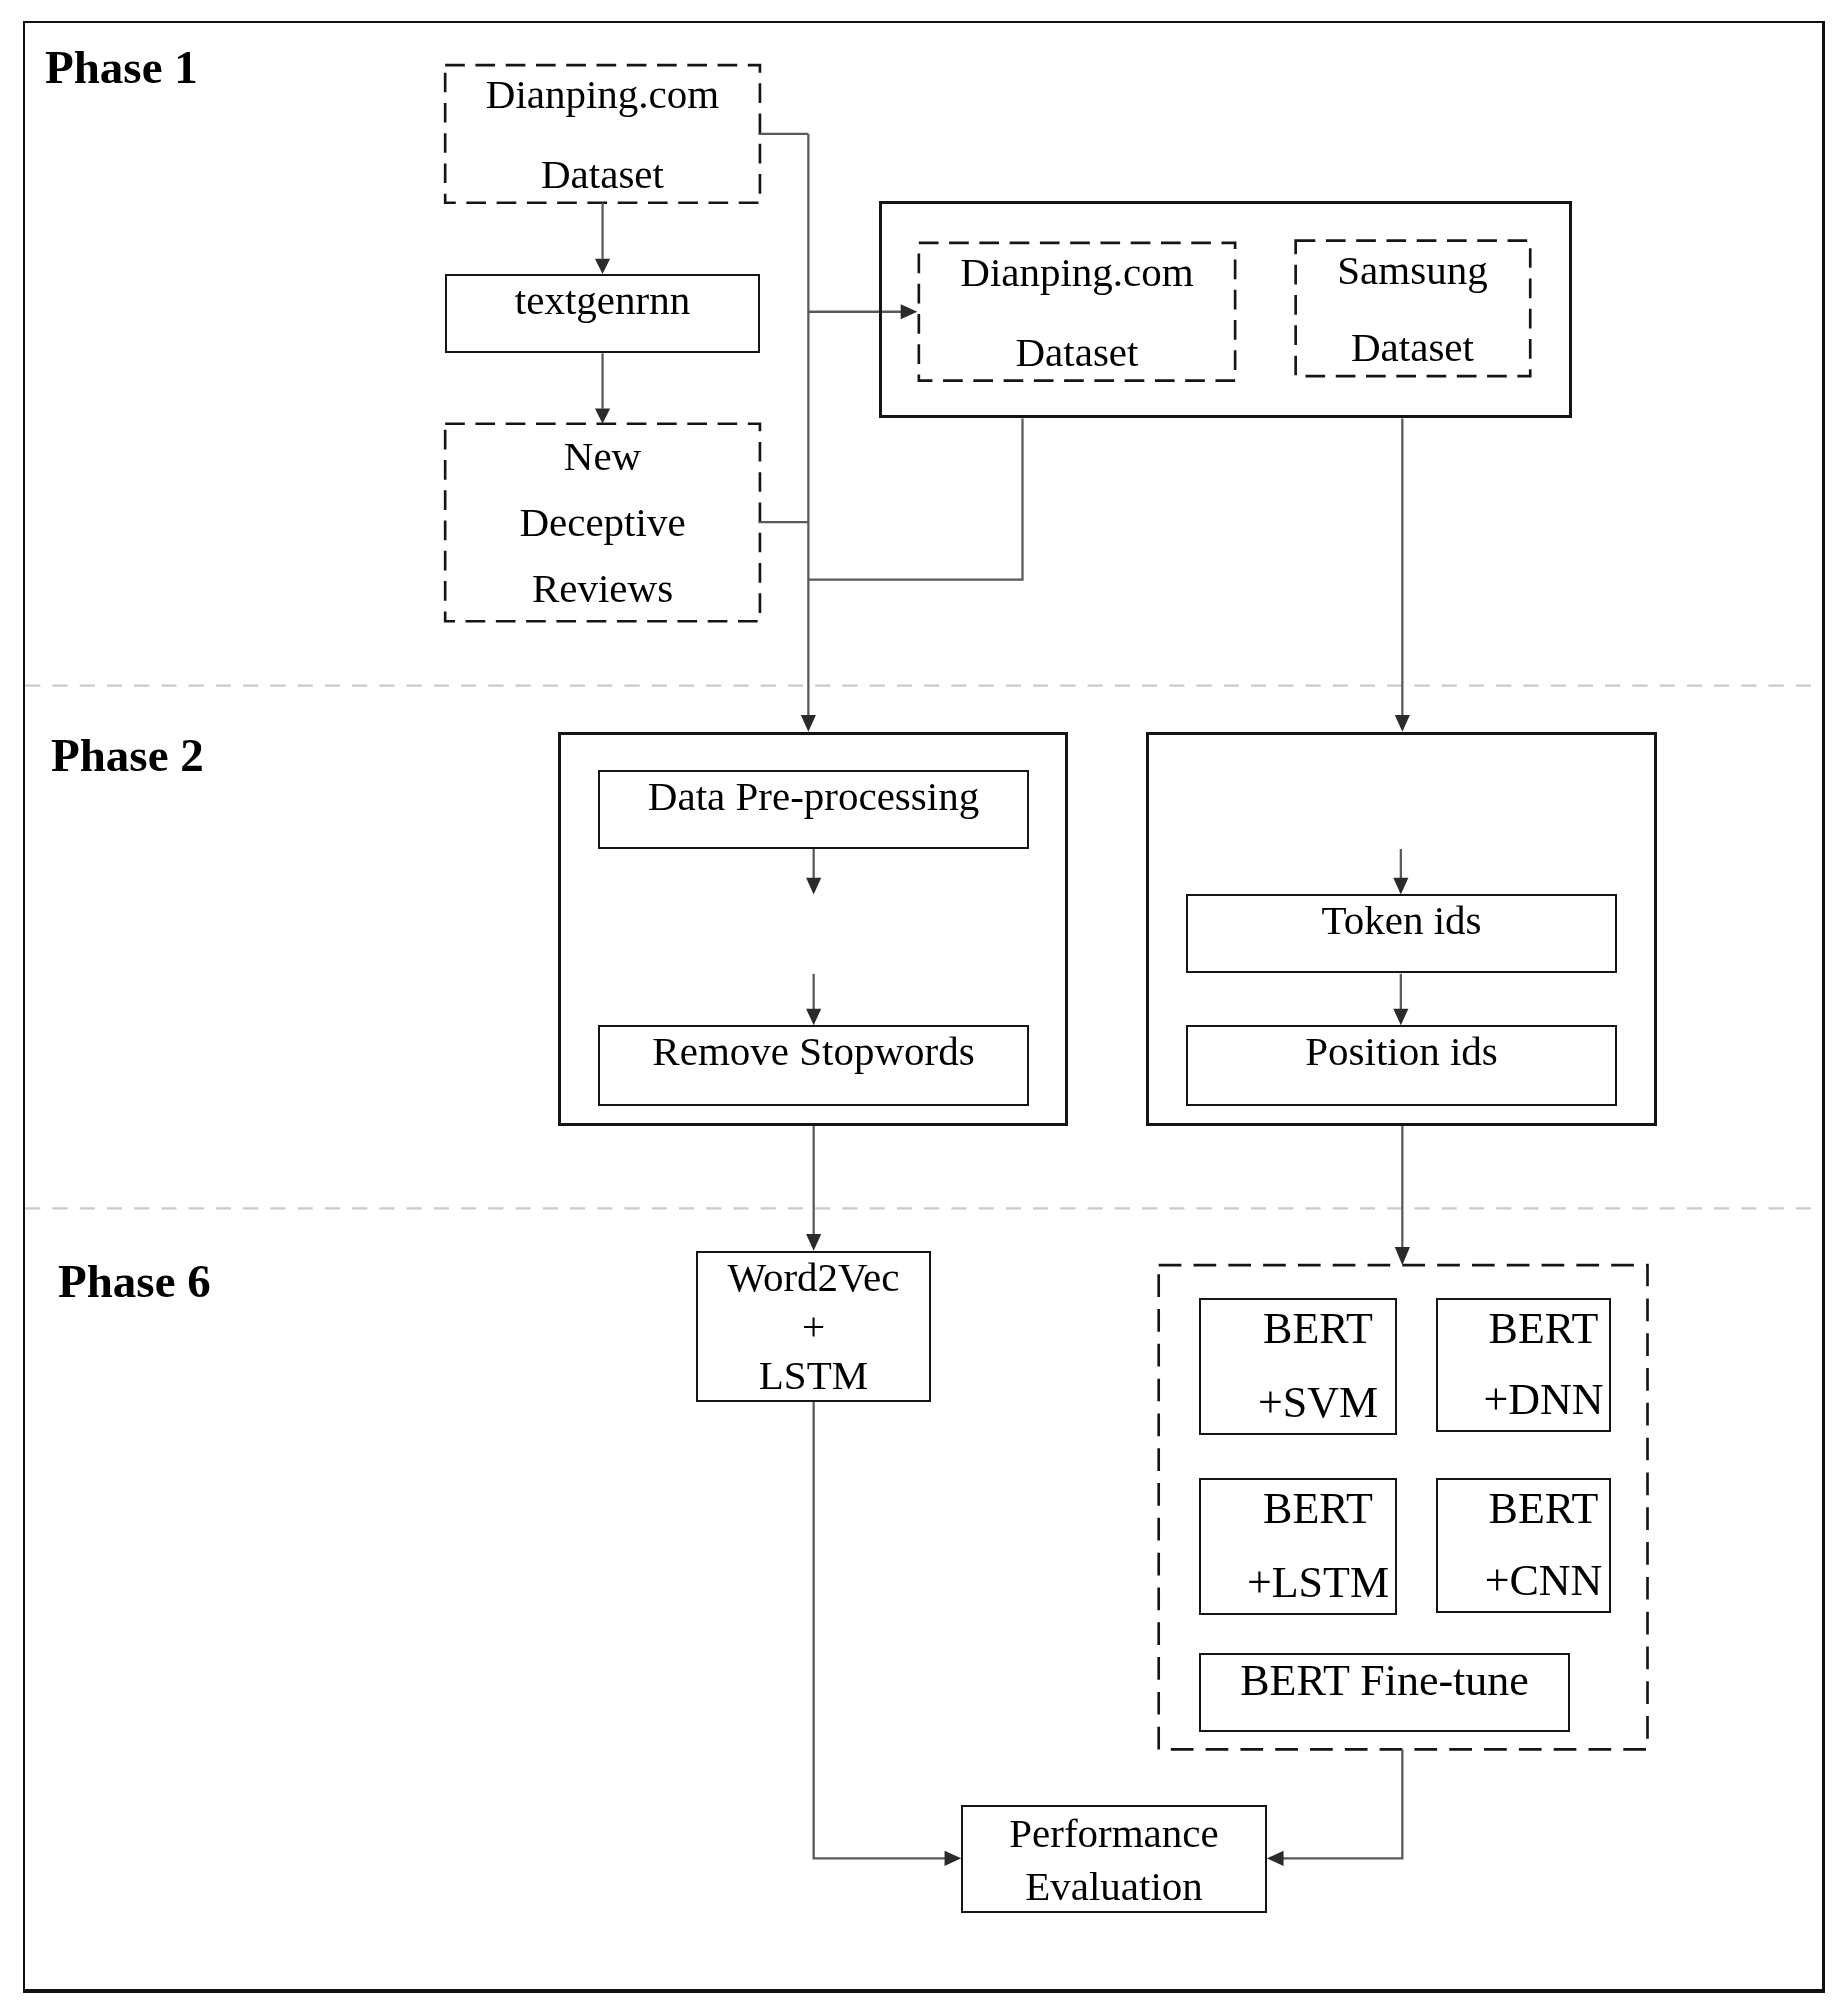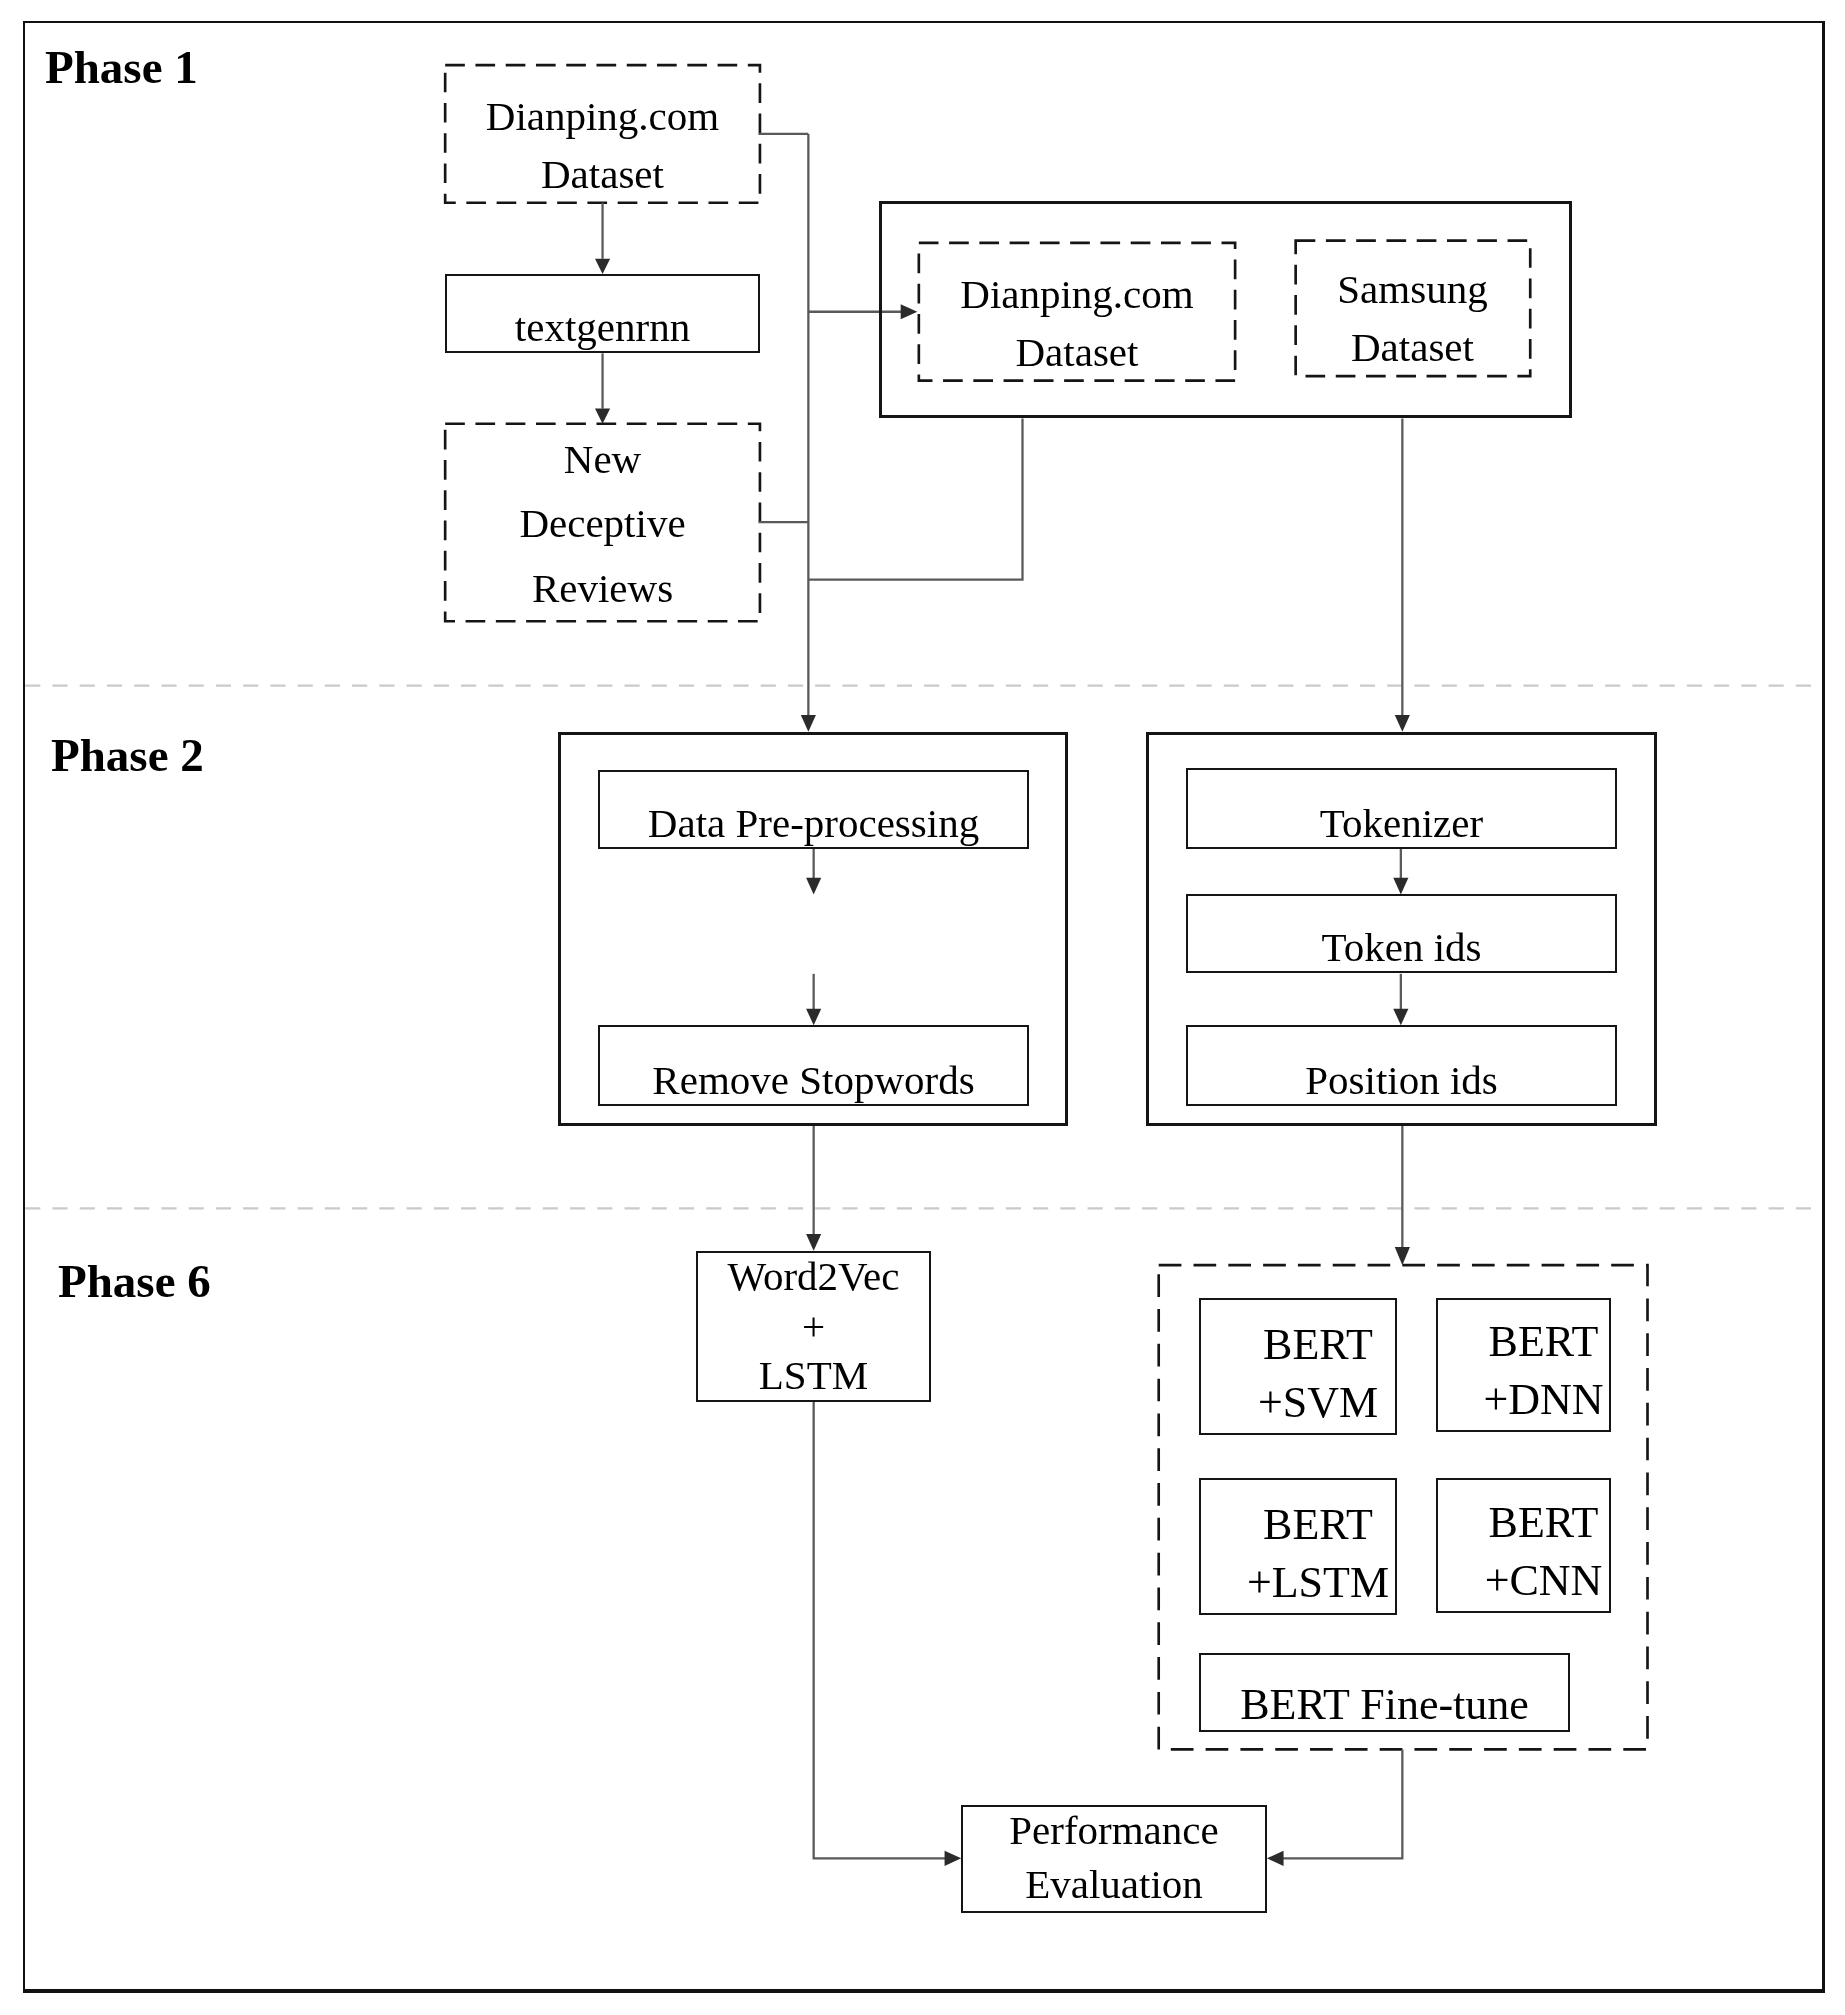--- a/index.html
+++ b/index.html
@@ -21,21 +21,21 @@
   .sep{stroke:var(--separator,#cacaca);stroke-width:3;stroke-dasharray:20 16;fill:none;}
   .dash{stroke:var(--box_border,#151515);stroke-width:3.5;stroke-dasharray:26 14;fill:none;}
   .dash-lg{stroke:var(--box_border,#151515);stroke-width:3.5;stroke-dasharray:30 16;fill:none;}
   .conn{stroke:var(--connector,#595959);stroke-width:3;fill:none;}
   .ah{fill:var(--arrowhead,#2b2b2b);stroke:none;}
   .phase-label{
     position:absolute;font-size:47px;line-height:1;white-space:nowrap;font-weight:bold;
   }
   .node{
     position:absolute;display:flex;flex-direction:column;
-    align-items:center;justify-content:flex-end;text-align:center;
+    align-items:center;justify-content:space-between;text-align:center;
     font-size:41px;box-sizing:border-box;background:transparent;
   }
   .node .ln{display:block;}
   .solid{border:2.3px solid var(--box_border,#151515);}
   .container{border:3px solid var(--box_border,#151515);}
   .lh142{line-height:1.42;}
   .lh158{line-height:1.58;}
   .lh120{line-height:1.2;}
   .lh133{line-height:1.33;padding-left:40px;}
   .lh130{line-height:1.3;}
@@ -152,23 +152,20 @@
 
   <div class="node container" style="left:558px;top:732px;width:510px;height:394px"></div>
   <div class="node solid" style="left:598px;top:770px;width:431px;height:79px">
     <span class="ln">Data Pre-processing</span>
   </div>
   <div class="node solid" style="left:598px;top:1025px;width:431px;height:81px">
     <span class="ln">Remove Stopwords</span>
   </div>
 
   <div class="node container" style="left:1146px;top:732px;width:511px;height:394px"></div>
-  <div class="node solid" style="left:1186px;top:768px;width:431px;height:81px">
-    <span class="ln">Tokenizer</span>
-  </div>
   <div class="node solid" style="left:1186px;top:894px;width:431px;height:79px">
     <span class="ln">Token ids</span>
   </div>
   <div class="node solid" style="left:1186px;top:1025px;width:431px;height:81px">
     <span class="ln">Position ids</span>
   </div>
 
   <div class="node solid lh120" style="left:696px;top:1251px;width:235px;height:151px">
     <span class="ln">Word2Vec</span>
     <span class="ln">+</span>

